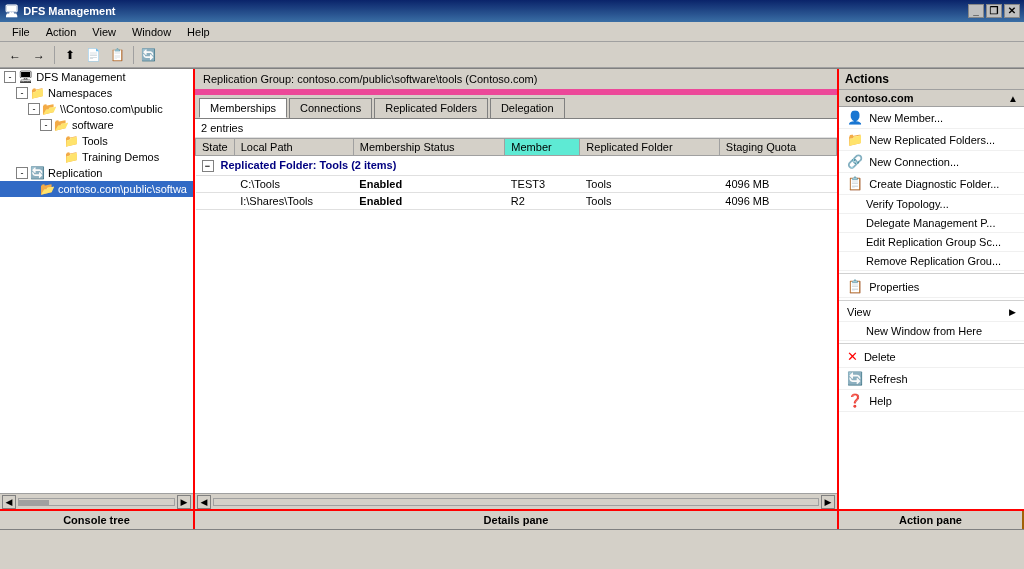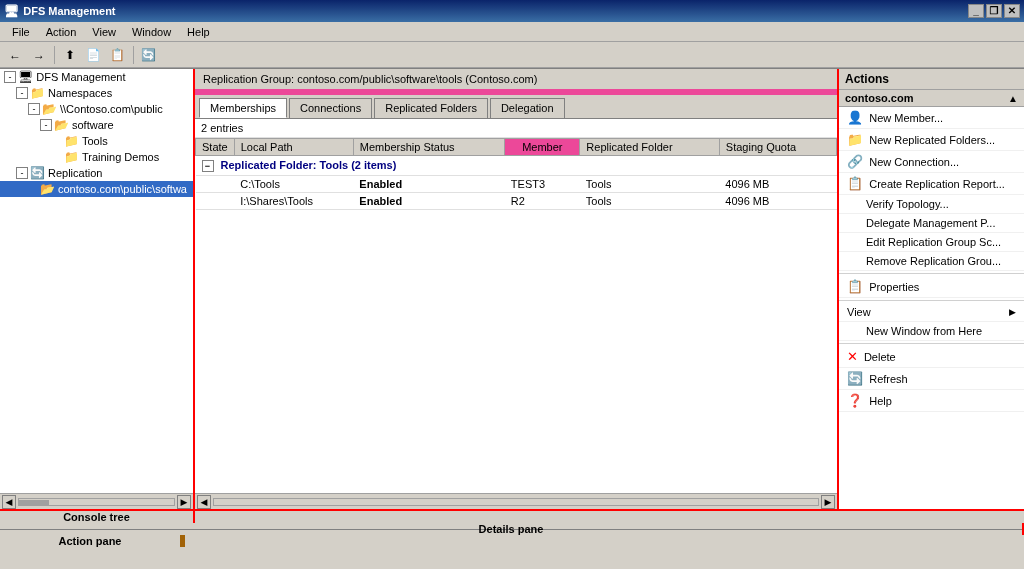--- a/index.html
+++ b/index.html
@@ -226,21 +226,21 @@
       background: #d4d0c8;
       display: flex;
       border-top: 2px solid #ff0000;
     }
     .bottom-label {
       display: flex;
       align-items: center;
       justify-content: center;
       font-size: 11px;
       font-weight: bold;
-      border-right: 5px solid #a16207;
+      border-right: 2px solid #a16207;
     }
 
     
     #status-bar {
       height: 20px;
       background: #d4d0c8;
       display: flex;
       align-items: center;
       padding: 0 4px;
       font-size: 11px;
@@ -379,21 +379,21 @@
       <span>2 entries</span>
     </div>
 
     <div id="details-scroll" style="overflow-y:auto; flex:1;">
       <table id="data-table" style="width:100%; border-collapse:collapse; font-size:11px;">
         <thead>
           <tr>
             <th style="background:#d4d0c8; border:1px solid #a0a0a0; padding:2px 6px; text-align:left; font-weight:normal; width:20px;">State</th>
             <th style="background:#d4d0c8; border:1px solid #a0a0a0; padding:2px 6px; text-align:left; font-weight:normal;">Local Path</th>
             <th style="background:#d4d0c8; border:1px solid #a0a0a0; padding:2px 6px; text-align:left; font-weight:normal;">Membership Status</th>
-            <th style="background:#ec4899; border:1px solid #a0a0a0; padding:2px 6px; text-align:center; font-weight:normal;">Member</th>
+            <th style="background:#5eead4; border:1px solid #a0a0a0; padding:2px 6px; text-align:left; font-weight:normal;">Member</th>
             <th style="background:#d4d0c8; border:1px solid #a0a0a0; padding:2px 6px; text-align:left; font-weight:normal;">Replicated Folder</th>
             <th style="background:#d4d0c8; border:1px solid #a0a0a0; padding:2px 6px; text-align:left; font-weight:normal;">Staging Quota</th>
           </tr>
         </thead>
         <tbody id="table-body">
 
           <tr class="group-header-row">
             <td colspan="6" style="background:#fff; font-weight:bold; color:#000080; padding:3px 6px;">
               <span class="expand-minus" style="display:inline-flex; align-items:center; justify-content:center; width:12px; height:12px; border:1px solid #808080; background:#fff; font-size:9px; margin-right:4px; color:#000;">−</span>
               <span>Replicated Folder: Tools (2 items)</span>
@@ -444,21 +444,21 @@
     <div class="action-item">
       <span class="action-icon" style="color:#008000; font-size:13px;">📁</span>
       <span>New Replicated Folders...</span>
     </div>
     <div class="action-item">
       <span class="action-icon" style="color:#008000; font-size:13px;">🔗</span>
       <span>New Connection...</span>
     </div>
     <div class="action-item">
       <span class="action-icon" style="font-size:13px;">📋</span>
-      <span>Create Replication Report...</span>
+      <span>Create Diagnostic Folder...</span>
     </div>
     <div class="action-item">
       <span style="width:19px; display:inline-block;"></span>
       <span>Verify Topology...</span>
     </div>
     <div class="action-item">
       <span style="width:19px; display:inline-block;"></span>
       <span>Delegate Management P...</span>
     </div>
     <div class="action-item">
@@ -493,21 +493,21 @@
       <span>Refresh</span>
     </div>
     <div class="action-item">
       <span class="action-icon" style="font-size:13px;">❓</span>
       <span>Help</span>
     </div>
   </div>
 
 </div>
 
-<div id="bottom-bar" style="height:20px; background:#d4d0c8; display:flex; border-top:2px solid #ff0000;flex-direction:column;">
+<div id="bottom-bar" style="height:20px; background:#d4d0c8; display:flex; border-top:2px solid #ff0000;">
   <div class="bottom-label" style="width:195px; min-width:195px; display:flex; align-items:center; justify-content:center; font-size:11px; font-weight:bold; border-right:2px solid #ff0000;">
     <span>Console tree</span>
   </div>
   <div class="bottom-label" style="flex:1; display:flex; align-items:center; justify-content:center; font-size:11px; font-weight:bold; border-right:2px solid #ff0000;">
     <span>Details pane</span>
   </div>
   <div class="bottom-label" style="width:185px; min-width:185px; display:flex; align-items:center; justify-content:center; font-size:11px; font-weight:bold;">
     <span>Action pane</span>
   </div>
 </div>

